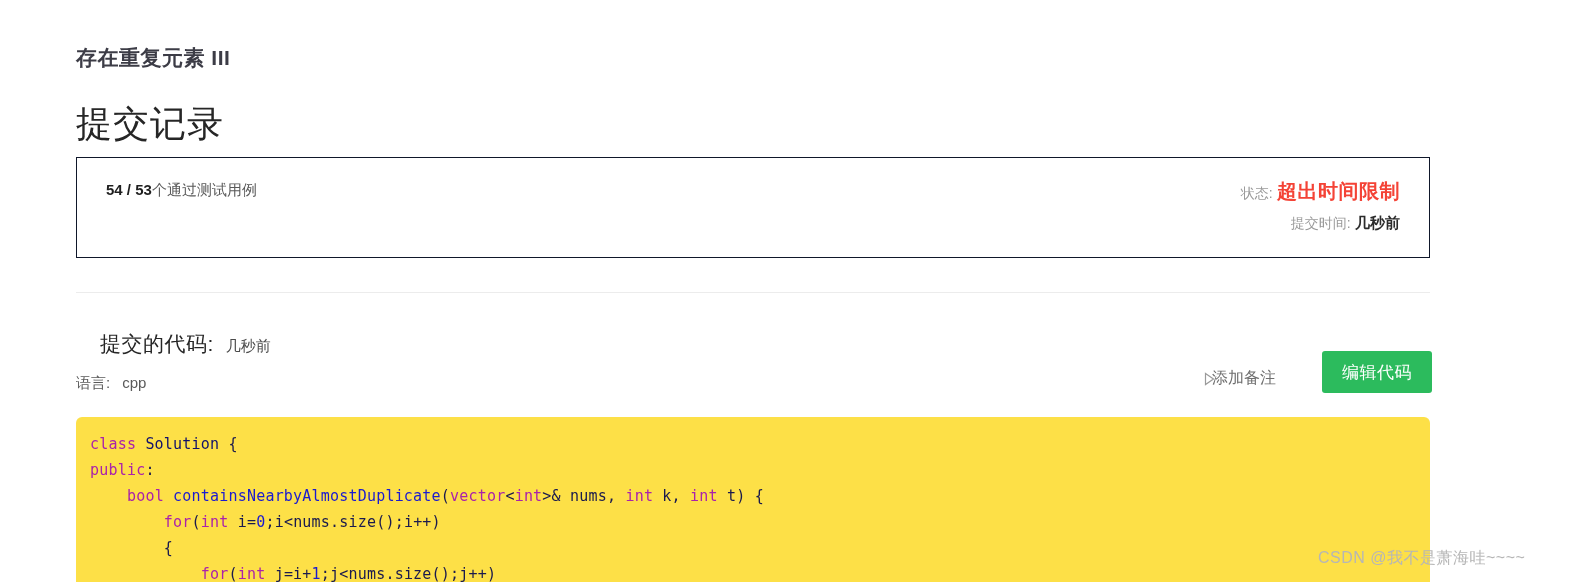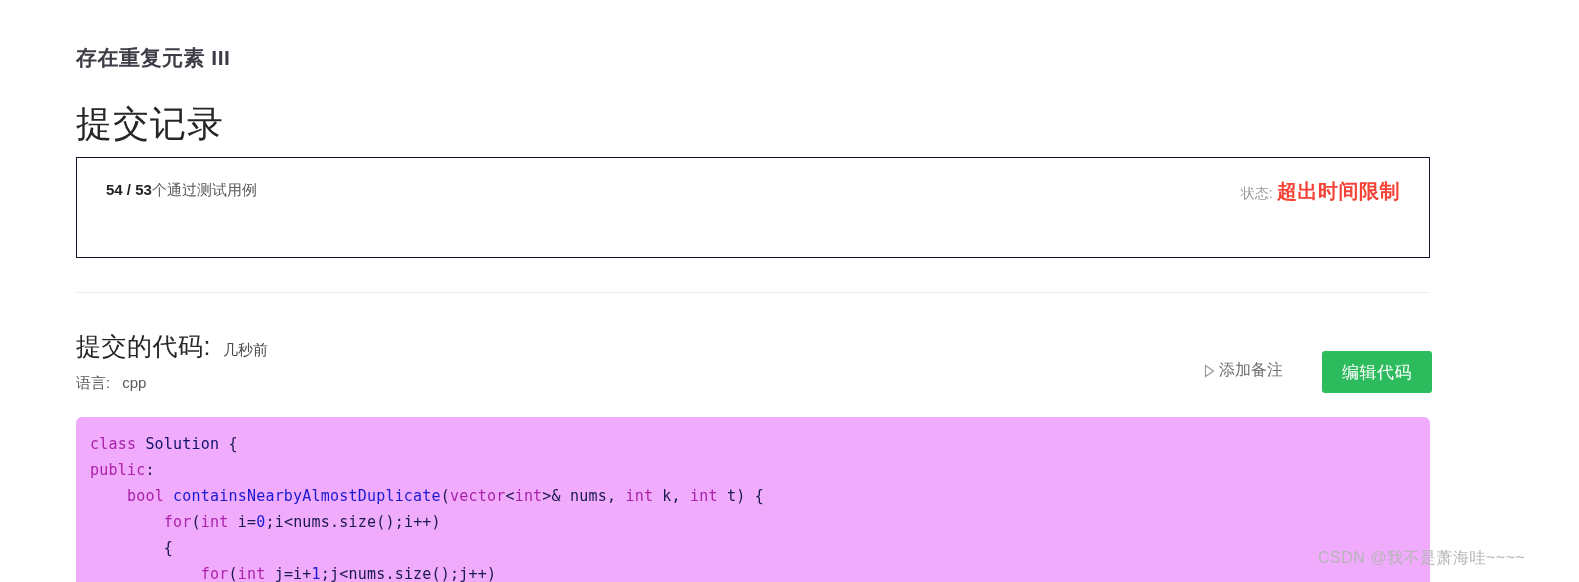--- a/index.html
+++ b/index.html
@@ -118,23 +118,24 @@
   }
 
   
   .code-header {
     position: absolute;
     left: 76px;
     top: 330px;
     white-space: nowrap;
   }
   .code-header-title {
-    font-size: 25px;
+    font-size: 21px;
     color: #262626;
     letter-spacing: 0.5px;
+    margin-left: 24px;
   }
   .code-header-time {
     font-size: 15px;
     color: #4a4a4a;
     margin-left: 12px;
   }
 
   .lang-line {
     position: absolute;
     left: 76px;
@@ -145,28 +146,27 @@
   }
   .lang-value {
     margin-left: 12px;
     color: #5a5a5a;
   }
 
   
   .note-btn {
     position: absolute;
     left: 1204px;
-    top: 360px;
+    top: 368px;
     font-size: 16px;
     color: #6f6f6f;
     white-space: nowrap;
     cursor: pointer;
     display: flex;
     align-items: center;
-    gap: 7px;
   }
   .tri-icon {
     display: inline-block;
     width: 0; height: 0;
     border-left: 8px solid transparent;
     border-top: 6px solid transparent;
     border-bottom: 6px solid transparent;
     position: relative;
   }
   .tri-icon svg { position: absolute; left: -8px; top: -7px; }
@@ -189,21 +189,21 @@
     text-align: center;
   }
 
   
   .code-block {
     position: absolute;
     left: 76px;
     top: 417px;
     width: 1354px;
     height: 165px;
-    background: #f0abfc;
+    background: #fde047;
     border-radius: 6px 6px 0 0;
     overflow: hidden;
     box-sizing: border-box;
   }
   .code-inner {
     padding: 14px 0 0 14px;
     font-family: "DejaVu Sans Mono", "Liberation Mono", monospace;
     font-size: 15px;
     line-height: 26px;
     color: #1a1a4e;
@@ -239,20 +239,24 @@
   <div class="status-card">
 
     <div class="testcase-line">
       <span class="testcase-count">54 / 53</span><span class="testcase-label">个通过测试用例</span>
     </div>
 
     <div class="status-right">
       <div class="status-row">
         <span class="status-key">状态:</span>
         <span class="status-value-err">超出时间限制</span>
+      </div>
+      <div class="status-row">
+        <span class="time-key">提交时间:</span>
+        <span class="time-value">几秒前</span>
       </div>
     </div>
 
   </div>
 
   <div class="divider"></div>
 
   <div class="code-header">
     <span class="code-header-title">提交的代码:</span><span class="code-header-time">几秒前</span>
   </div>

